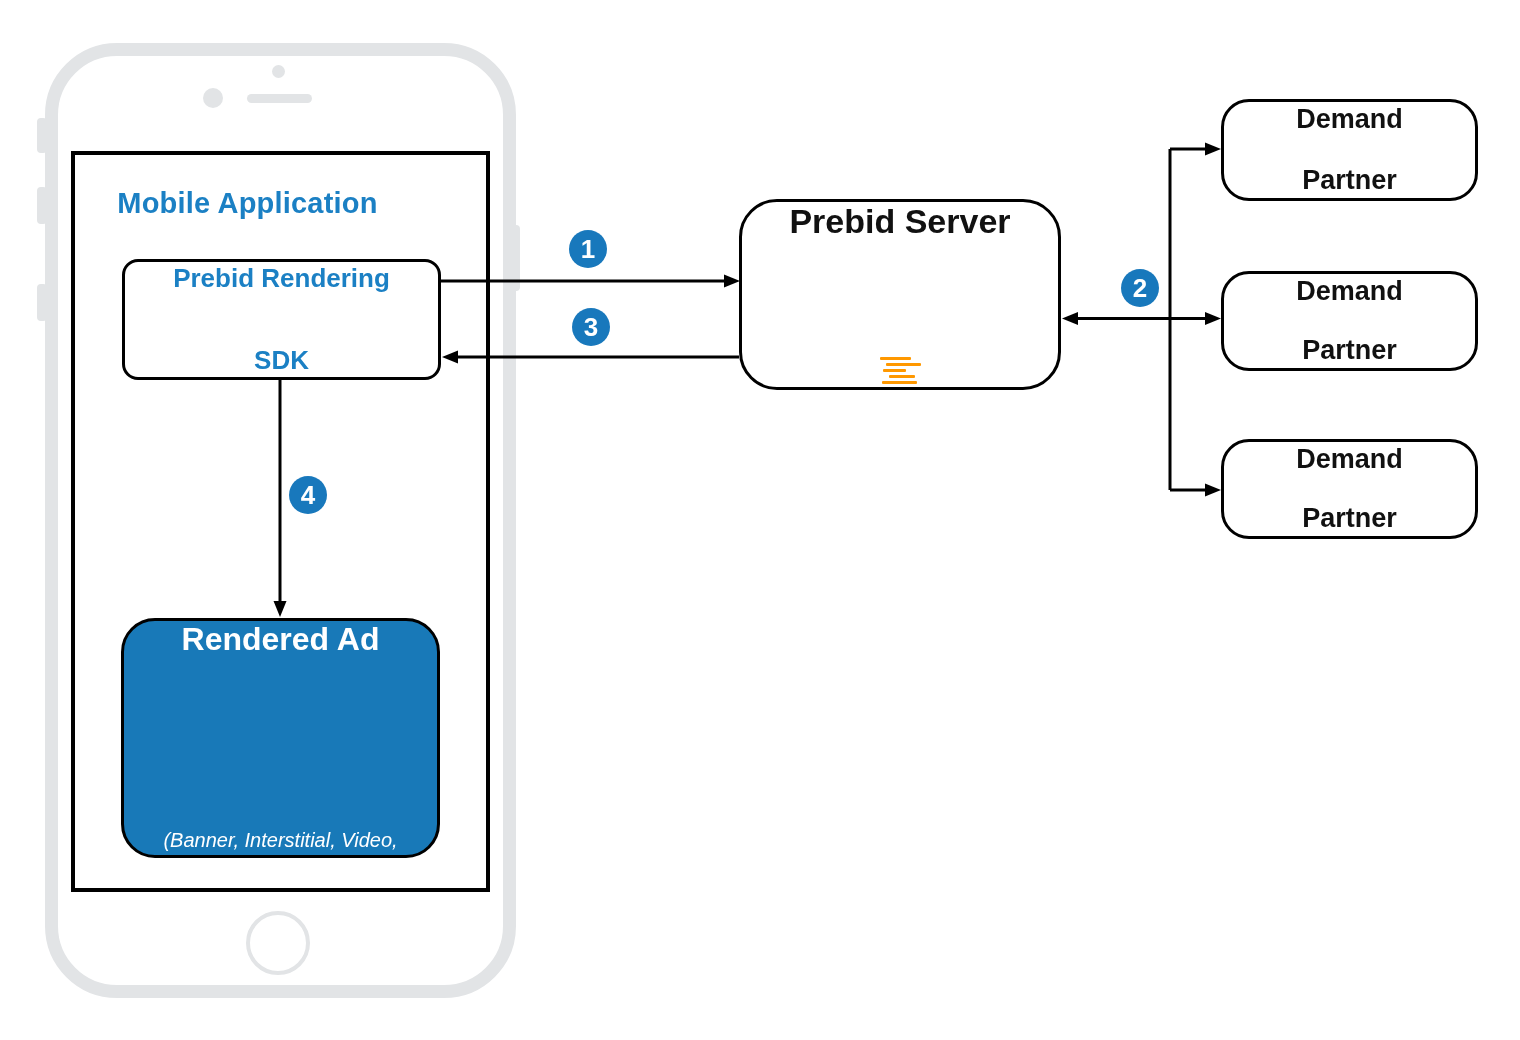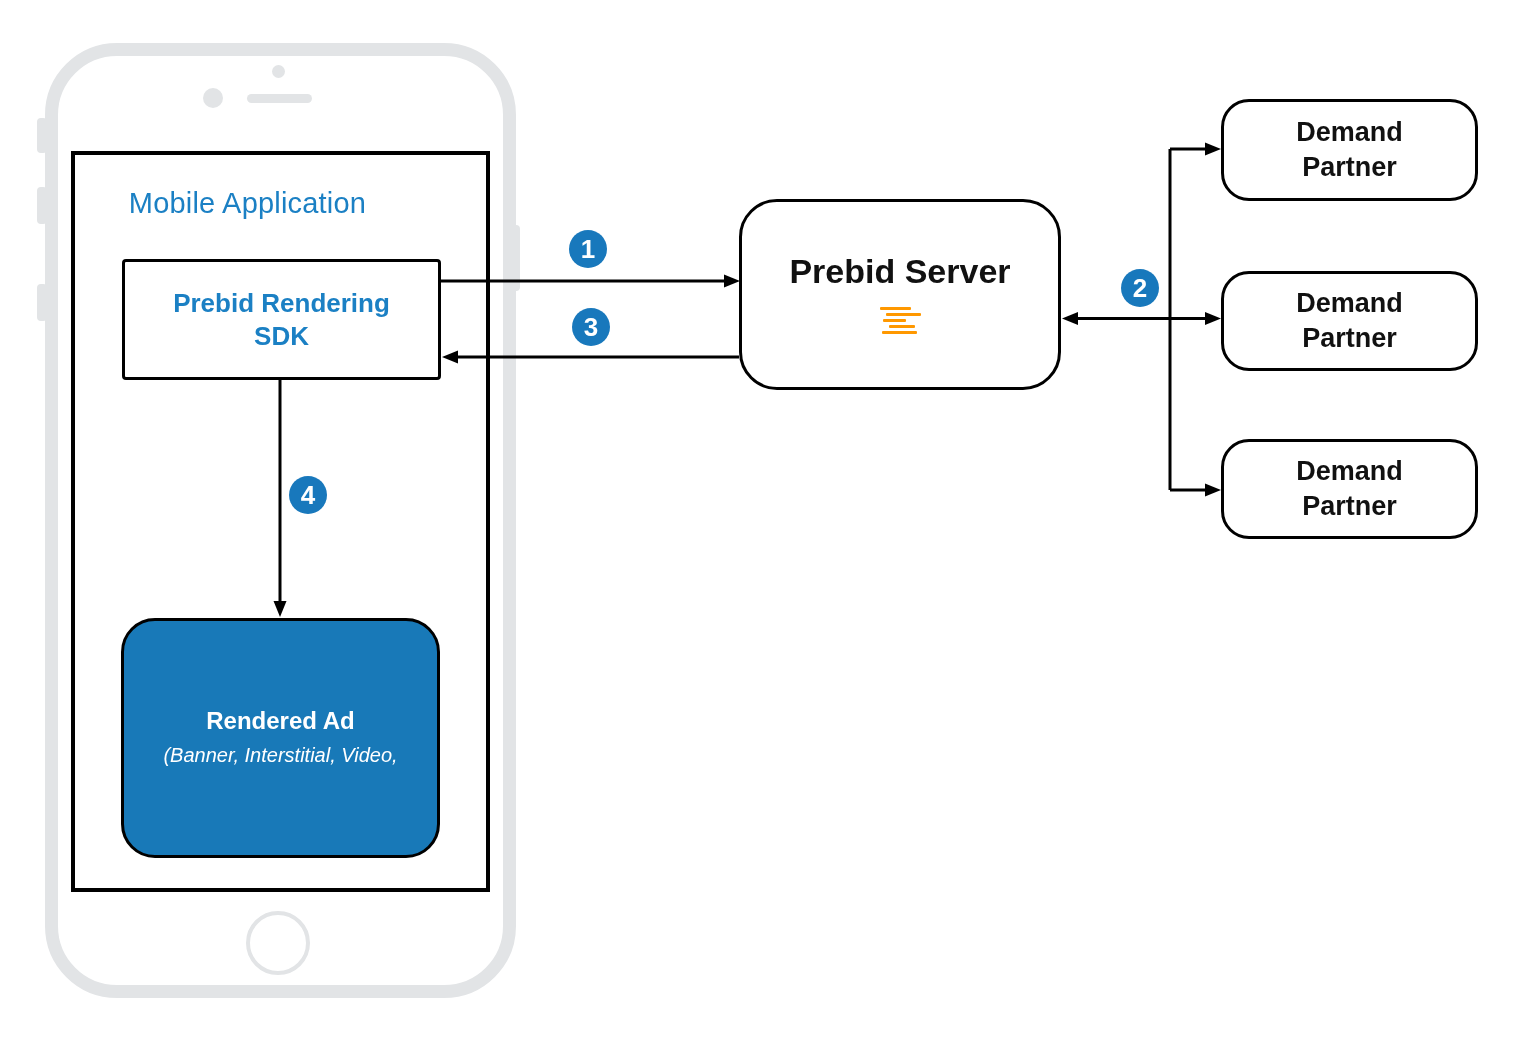--- a/index.html
+++ b/index.html
@@ -19,30 +19,30 @@
   .speaker{position:absolute;left:247px;top:94px;width:65px;height:9px;border-radius:5px;background:var(--frame-gray);}
   .home-button{position:absolute;left:246px;top:911px;width:64px;height:64px;border:4px solid var(--frame-gray);
     border-radius:50%;background:#fff;box-sizing:border-box;}
   
   .app-box{
     position:absolute;left:71px;top:151px;width:419px;height:741px;
     border:4px solid #000;background:#fff;box-sizing:border-box;
   }
   .app-title{
     position:absolute;left:71px;top:187px;width:353px;text-align:center;
-    font-size:29px;font-weight:normal;color:var(--accent-blue);letter-spacing:.2px;
+    font-size:29px;font-weight:bold;color:var(--accent-blue);letter-spacing:.2px;
   }
   .node{
     position:absolute;border:3px solid #000;background:#fff;box-sizing:border-box;
-    display:flex;flex-direction:column;align-items:center;justify-content:center;text-align:center;
+    display:flex;flex-direction:column;align-items:center;justify-content:space-between;text-align:center;
   }
-  .sdk-box{left:122px;top:259px;width:319px;height:121px;border-radius:4px;}
+  .sdk-box{left:122px;top:259px;width:319px;height:121px;border-radius:16px;}
   .sdk-label{font-size:26px;font-weight:bold;color:var(--accent-blue);line-height:33px;}
   .ad-box{left:121px;top:618px;width:319px;height:240px;border-radius:34px;background:var(--ad-blue);}
-  .ad-title{font-size:24px;font-weight:bold;color:#fff;margin-bottom:6px;}
+  .ad-title{font-size:32px;font-weight:bold;color:#fff;margin-bottom:6px;}
   .ad-sub{font-size:20px;font-style:italic;color:#fff;line-height:29px;}
   .server-box{left:739px;top:199px;width:322px;height:191px;border-radius:38px;}
   .server-title{font-size:34px;font-weight:bold;color:#111;}
   .prebid-logo{margin-top:16px;width:41px;}
   .prebid-logo div{height:3px;background:var(--logo-orange);border-radius:1px;margin-bottom:3px;}
   .pl1{margin-left:0;width:31px;}
   .pl2{margin-left:6px;width:35px;}
   .pl3{margin-left:3px;width:23px;}
   .pl4{margin-left:9px;width:26px;}
   .pl5{margin-left:2px;width:35px;}

